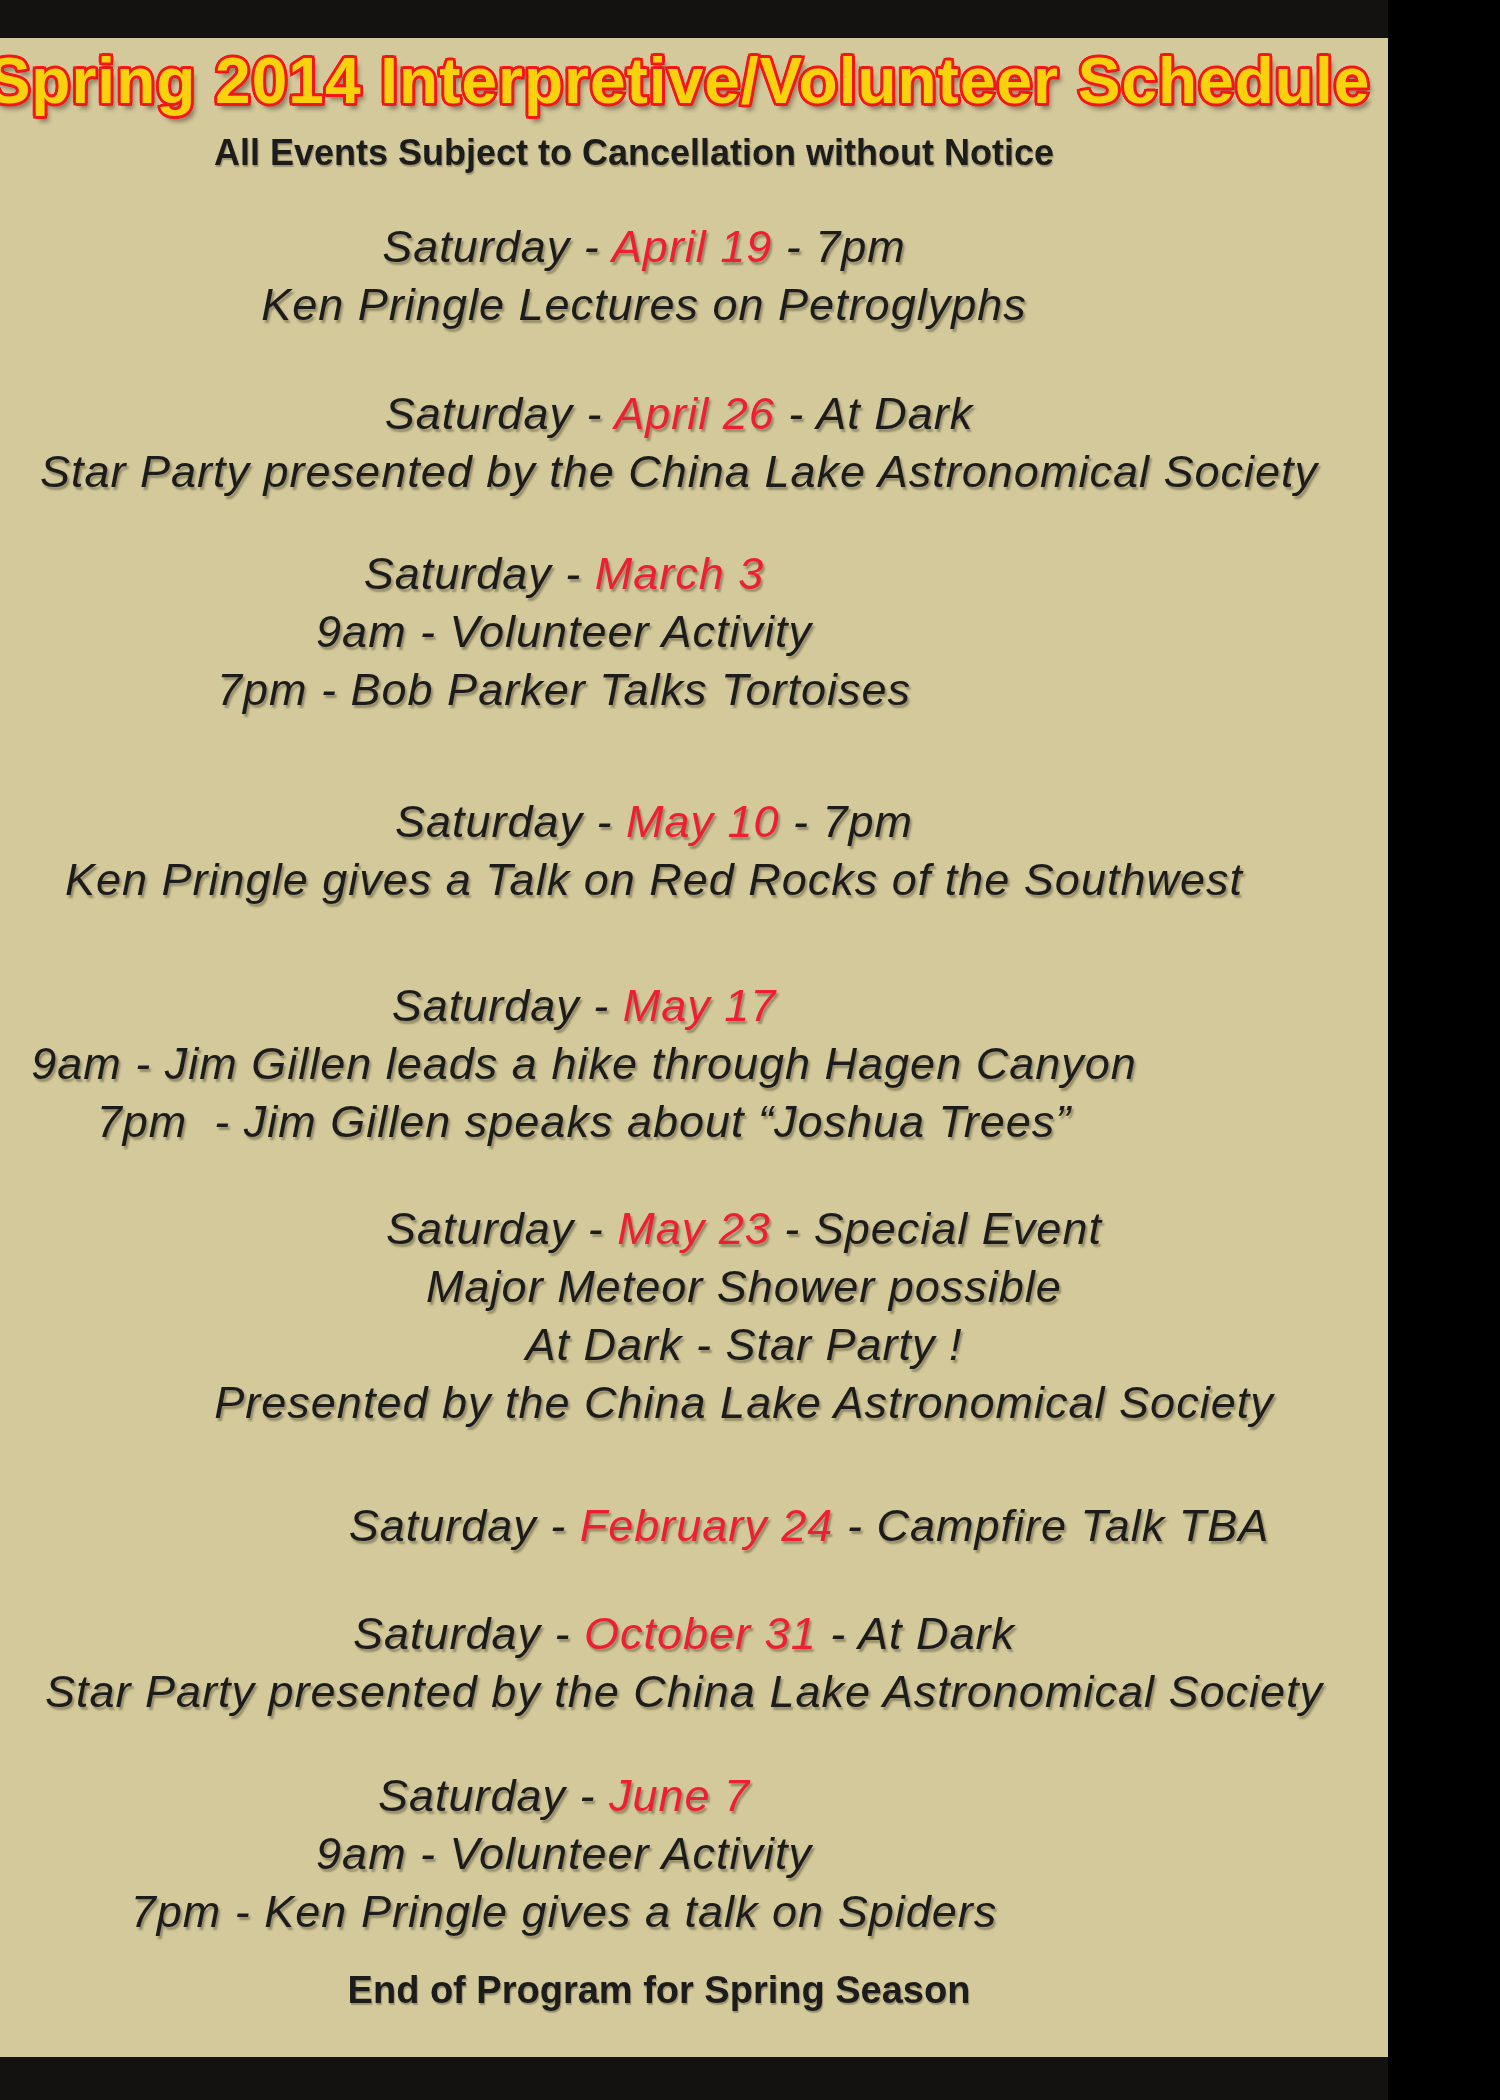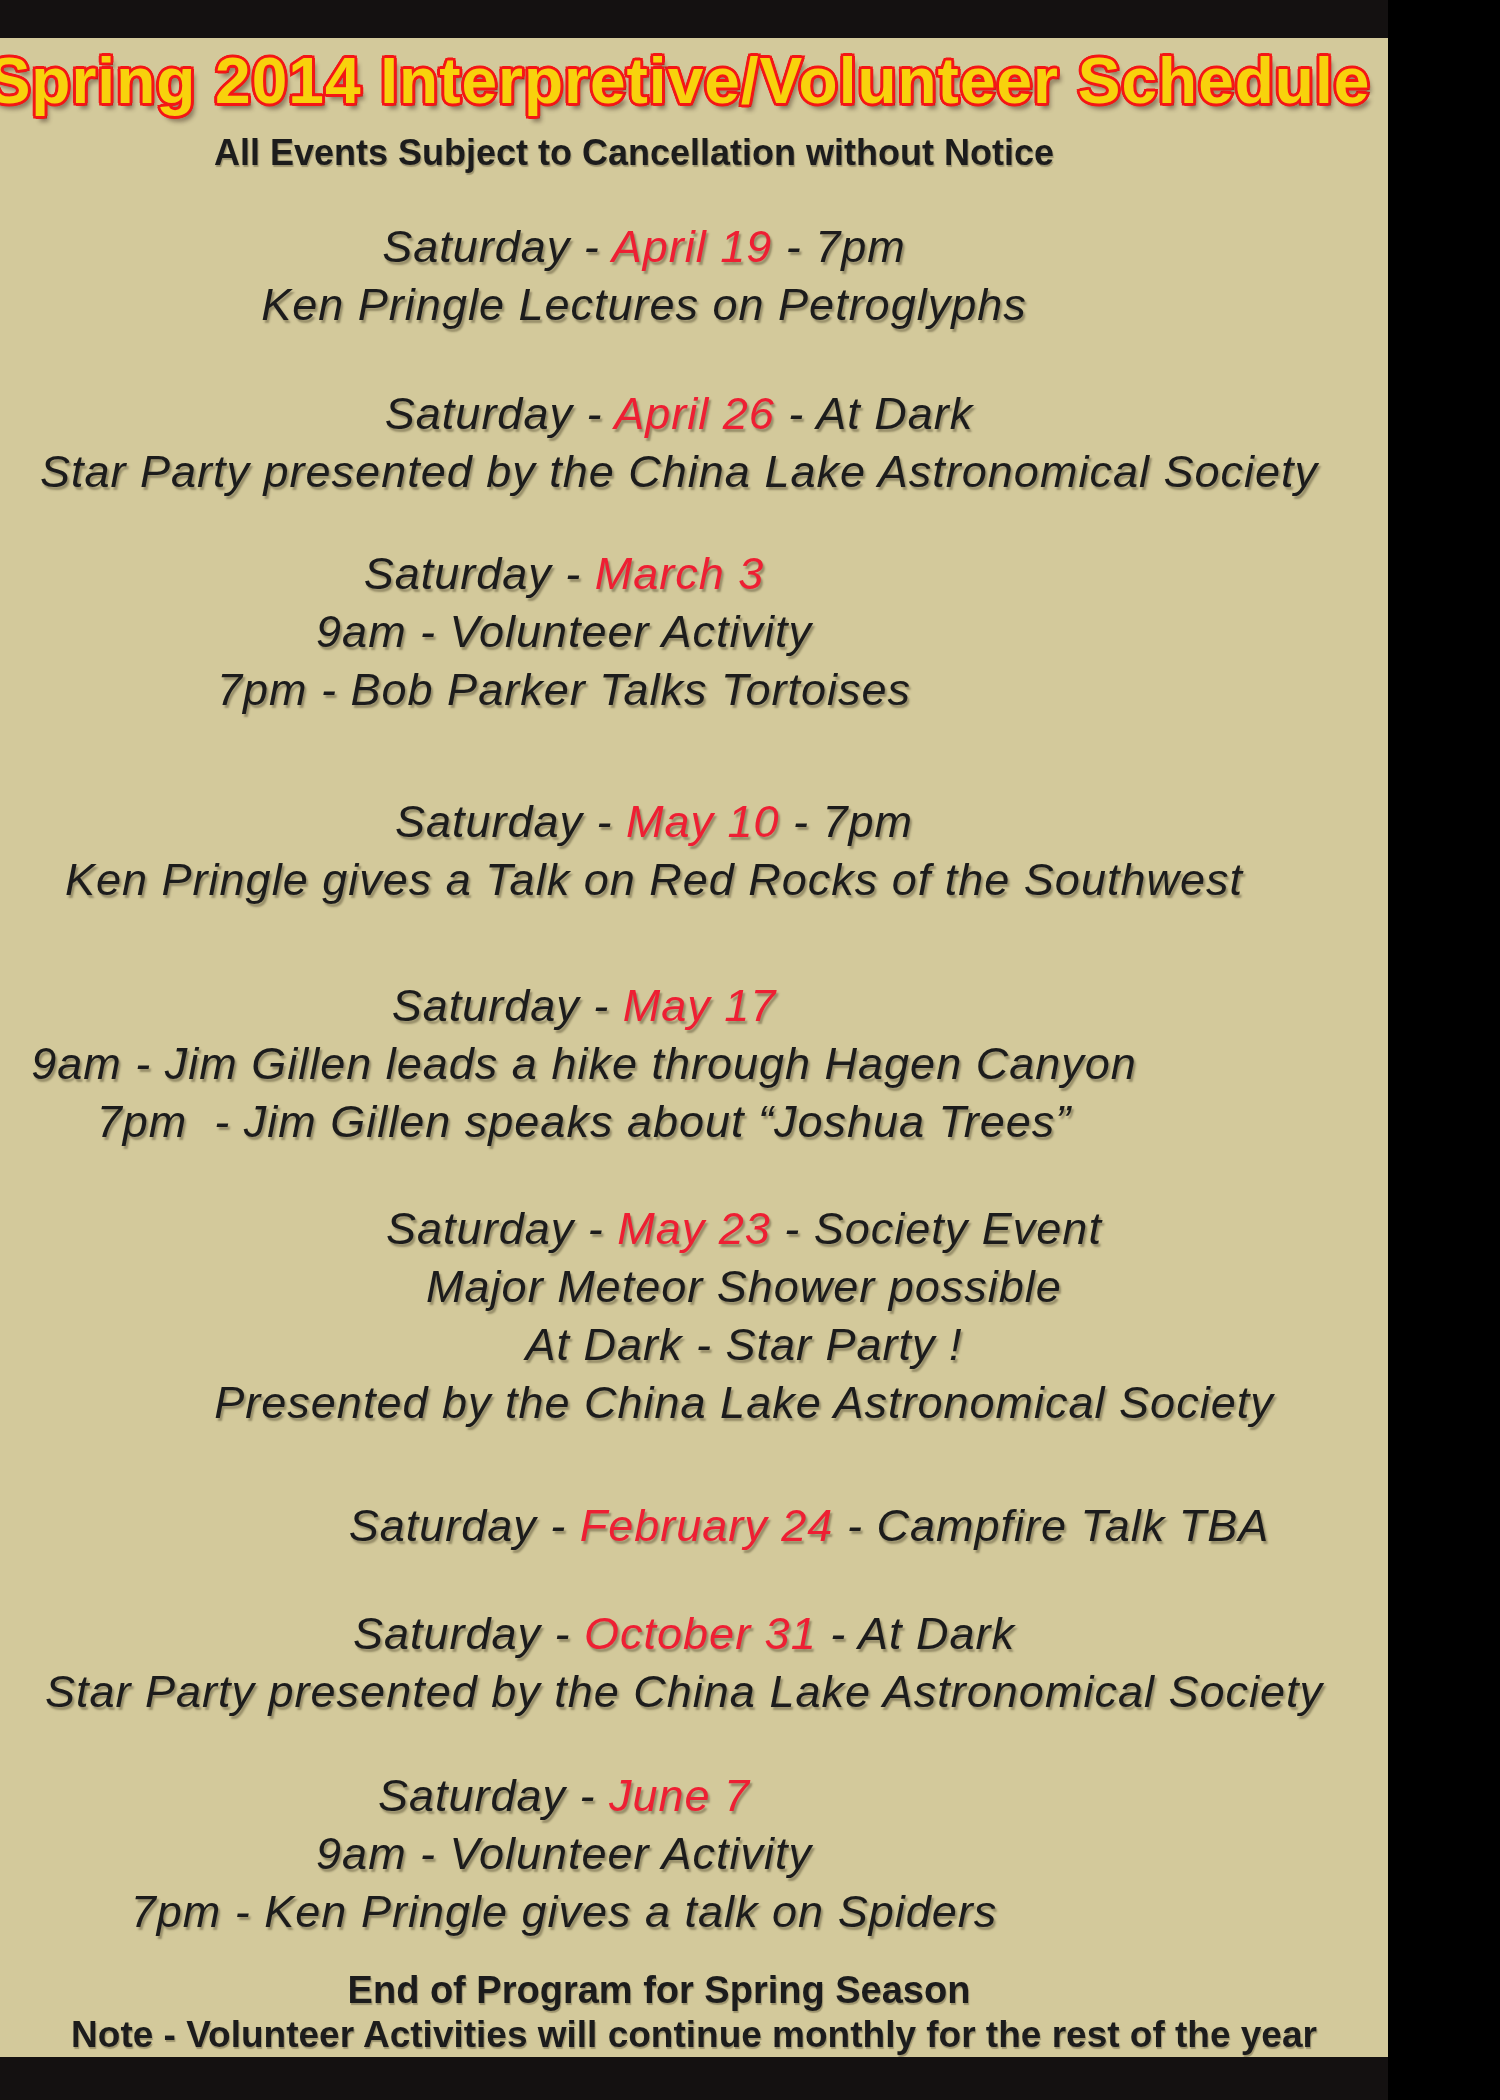--- a/index.html
+++ b/index.html
@@ -126,37 +126,36 @@
       <div class="event">
         <div class="line header-line"><span class="pre">Saturday - </span><span class="date">May 10</span><span class="post"> - 7pm</span></div>
         <div class="line">Ken Pringle gives a Talk on Red Rocks of the Southwest</div>
       </div>
       <div class="event">
         <div class="line header-line"><span class="pre">Saturday - </span><span class="date">May 17</span><span class="post"></span></div>
         <div class="line">9am - Jim Gillen leads a hike through Hagen Canyon</div>
         <div class="line">7pm  - Jim Gillen speaks about “Joshua Trees”</div>
       </div>
       <div class="event">
-        <div class="line header-line"><span class="pre">Saturday - </span><span class="date">May 23</span><span class="post"> - Society Event</span></div>
+        <div class="line header-line"><span class="pre">Saturday - </span><span class="date">May 23</span><span class="post"> - Special Event</span></div>
         <div class="line">Major Meteor Shower possible</div>
         <div class="line">At Dark - Star Party !</div>
         <div class="line">Presented by the China Lake Astronomical Society</div>
       </div>
       <div class="event">
         <div class="line header-line"><span class="pre">Saturday - </span><span class="date">February 24</span><span class="post"> - Campfire Talk TBA</span></div>
       </div>
       <div class="event">
         <div class="line header-line"><span class="pre">Saturday - </span><span class="date">October 31</span><span class="post"> - At Dark</span></div>
         <div class="line">Star Party presented by the China Lake Astronomical Society</div>
       </div>
       <div class="event">
         <div class="line header-line"><span class="pre">Saturday - </span><span class="date">June 7</span><span class="post"></span></div>
         <div class="line">9am - Volunteer Activity</div>
         <div class="line">7pm - Ken Pringle gives a talk on Spiders</div>
       </div>
     </div>
 
   <div class="footer-line1">End of Program for Spring Season</div>
 
-  <div class="footer-line2">Note - Volunteer Activities will continue monthly for the rest of the year</div>
 
   <div class="bar-bottom"></div>
 </div>
 
 </body></html>

